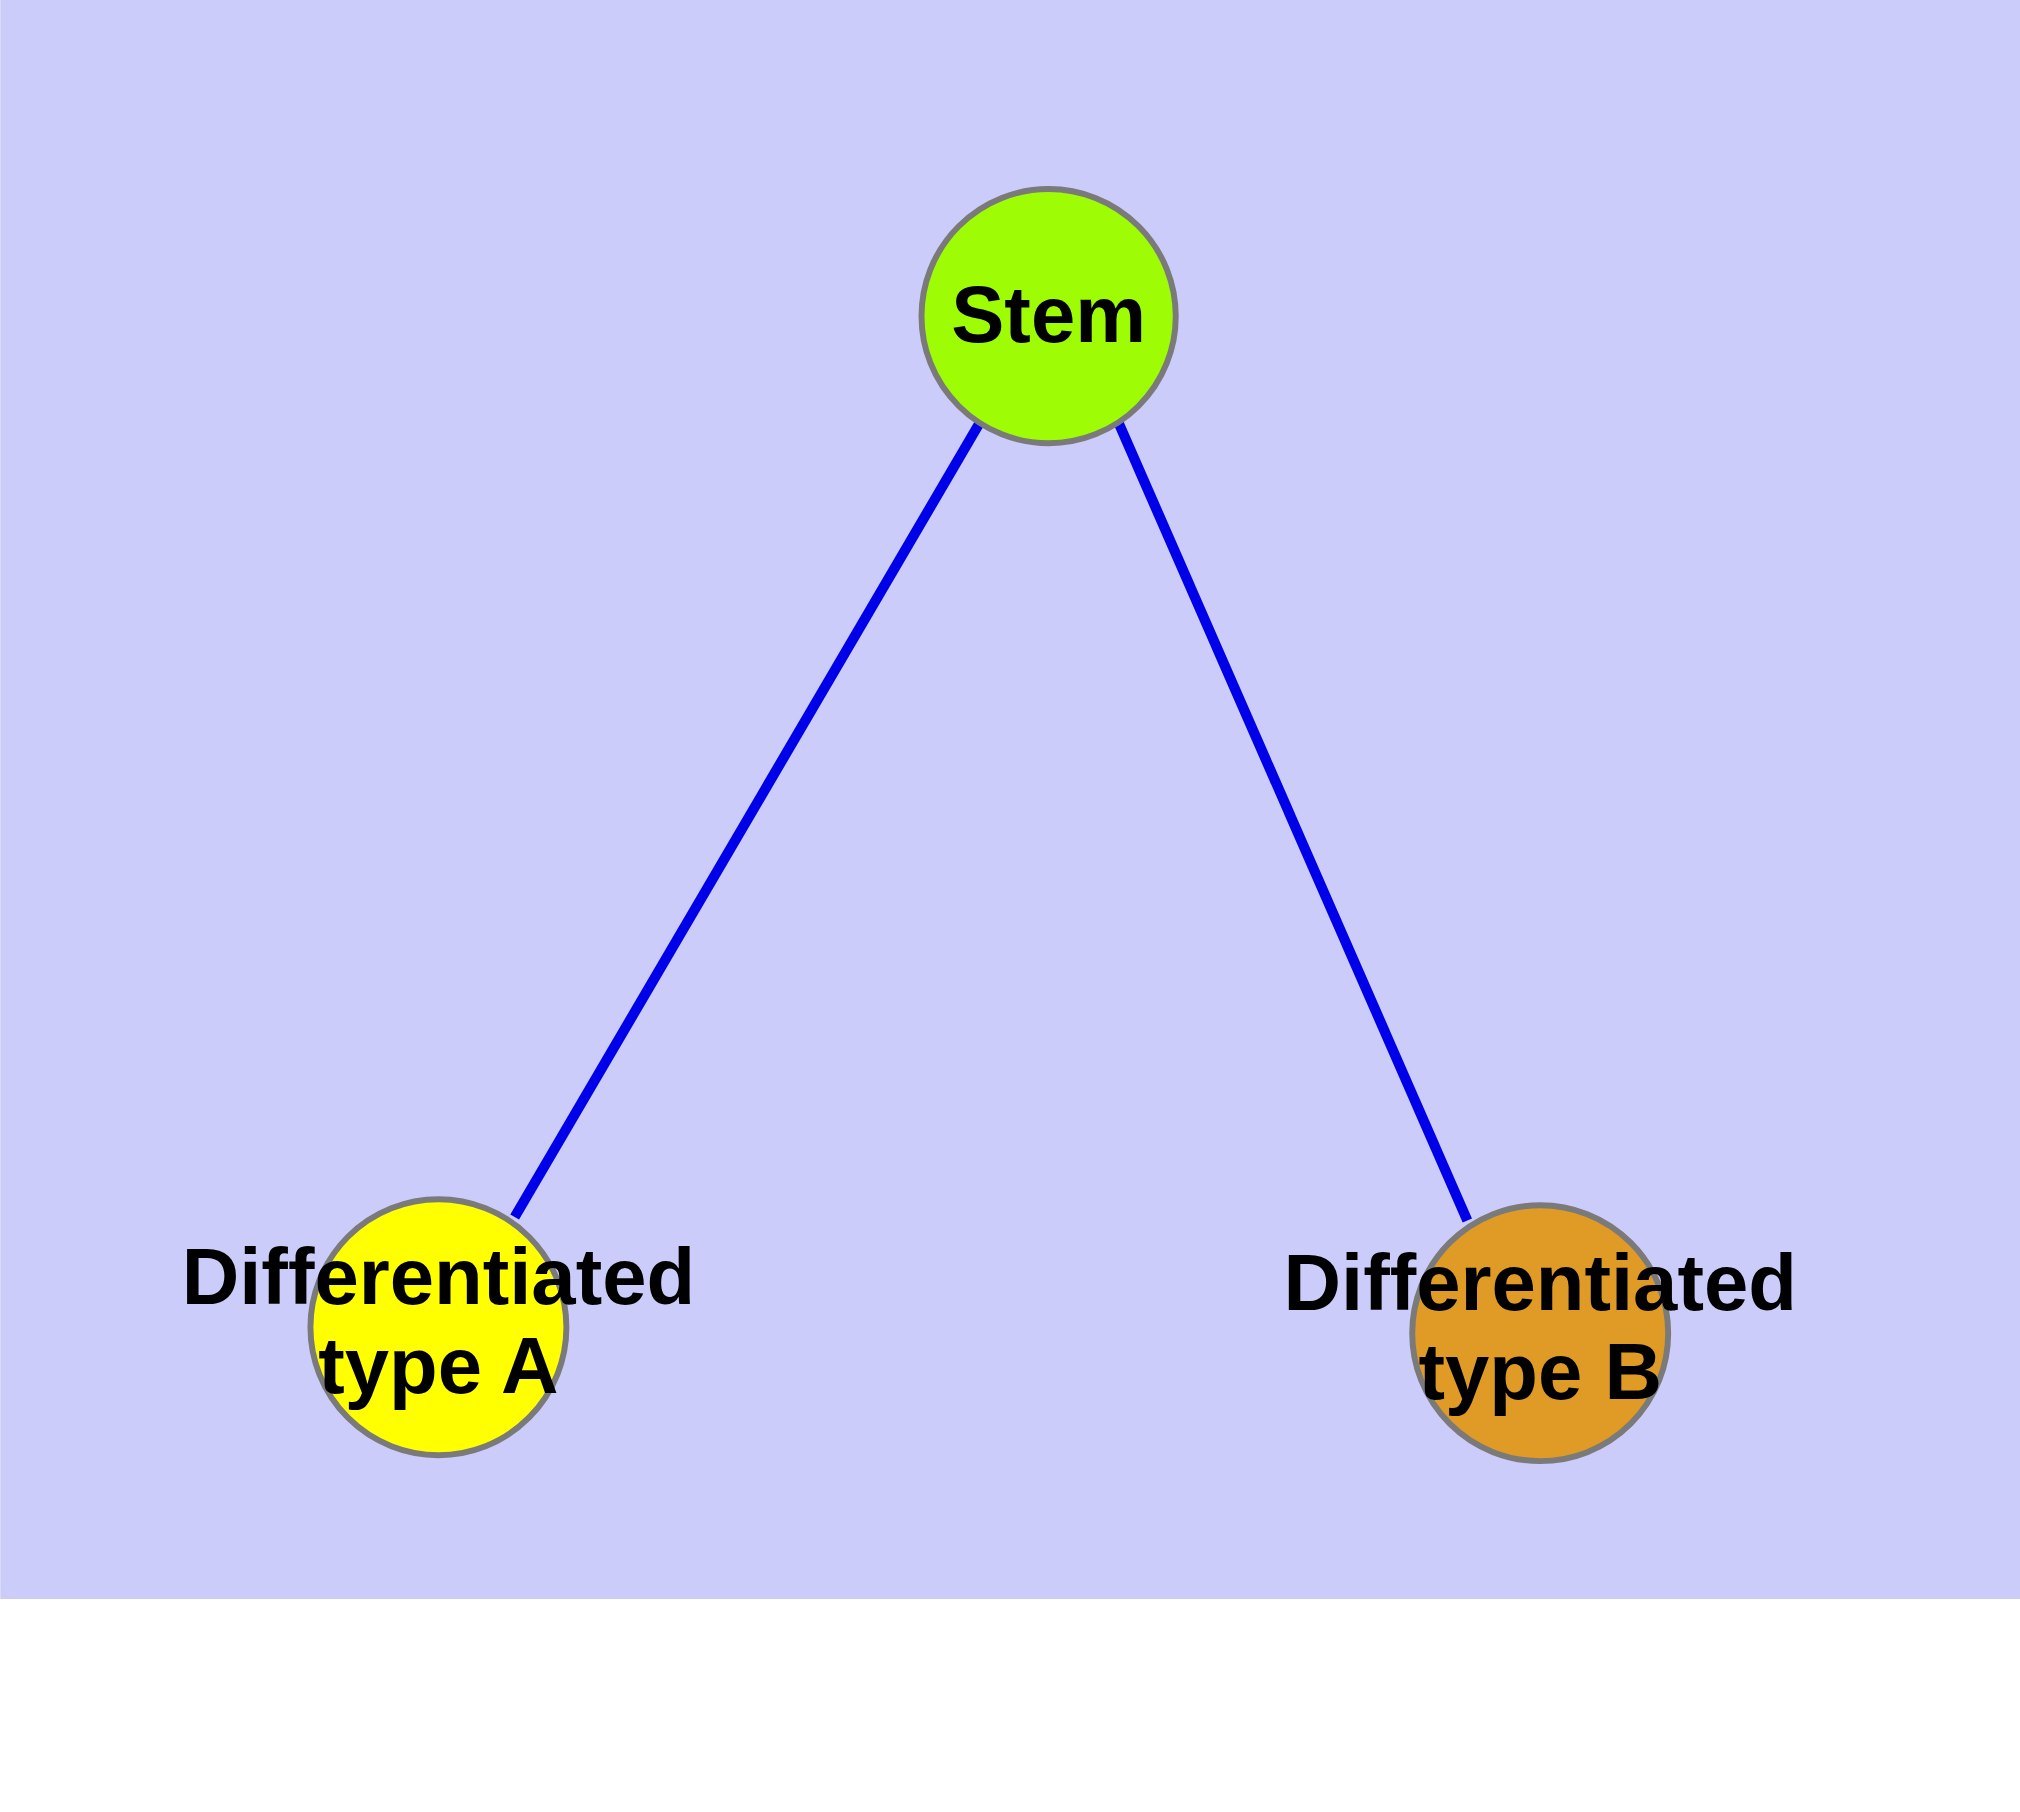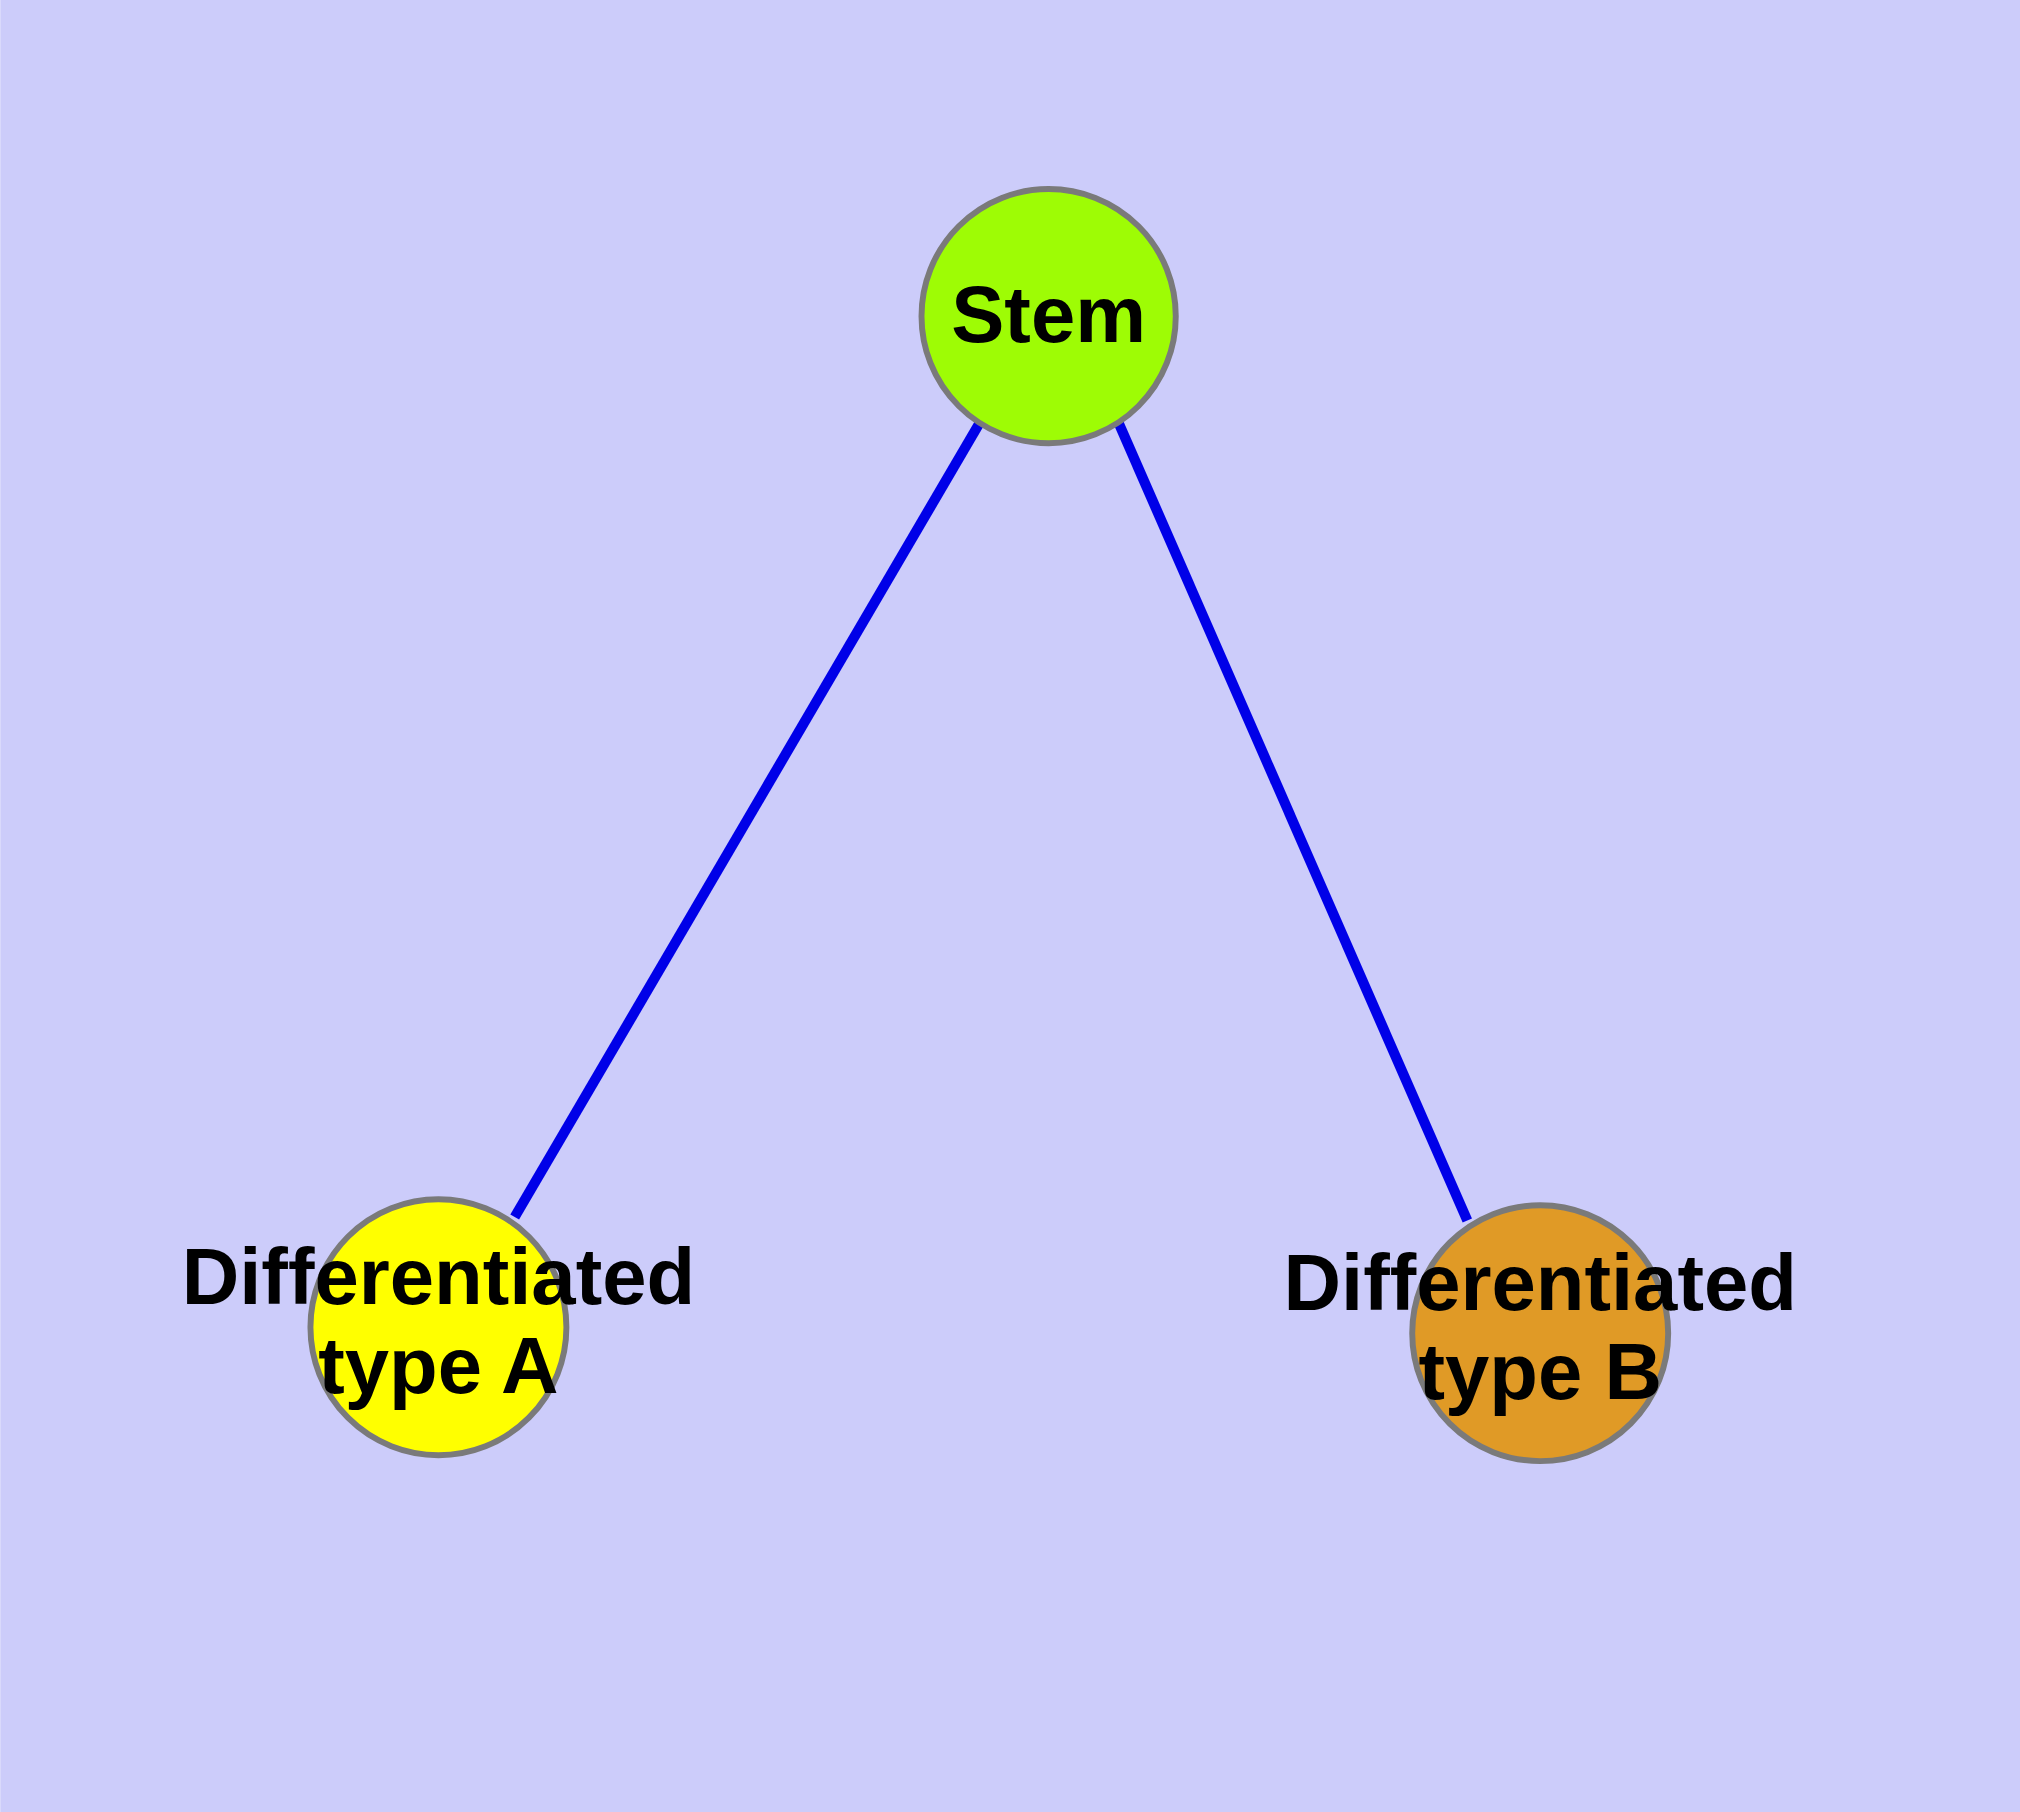--- a/index.html
+++ b/index.html
@@ -3,21 +3,21 @@
 <meta charset="utf-8">
 <style>
   html, body {
     margin: 0;
     padding: 0;
     background: #ffffff;
   }
   #canvas {
     position: relative;
     width: 2021px;
-    height: 1812px;
+    height: 1599px;
     overflow: hidden;
     font-family: "Liberation Sans", sans-serif;
     text-decoration: underline;
   }
   #graph-svg {
     position: absolute;
     top: 0;
     left: 0;
     width: 2021px;
     height: 1812px;

